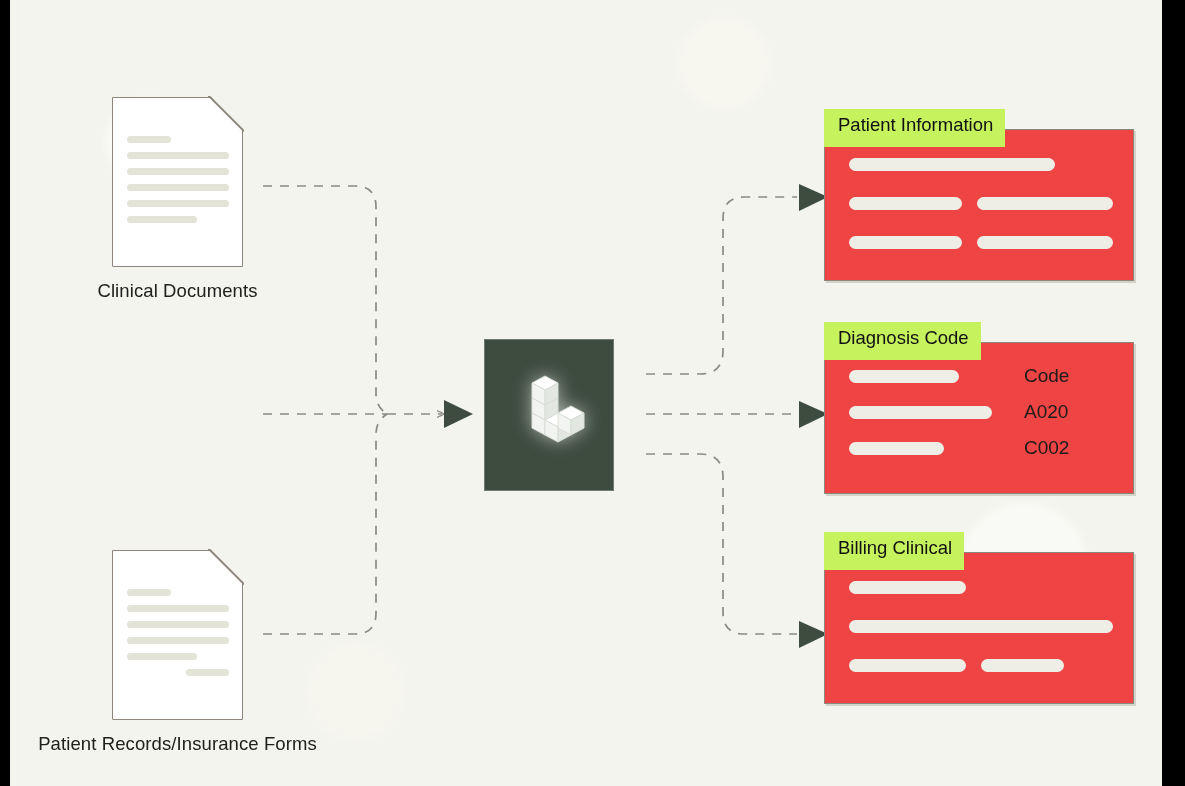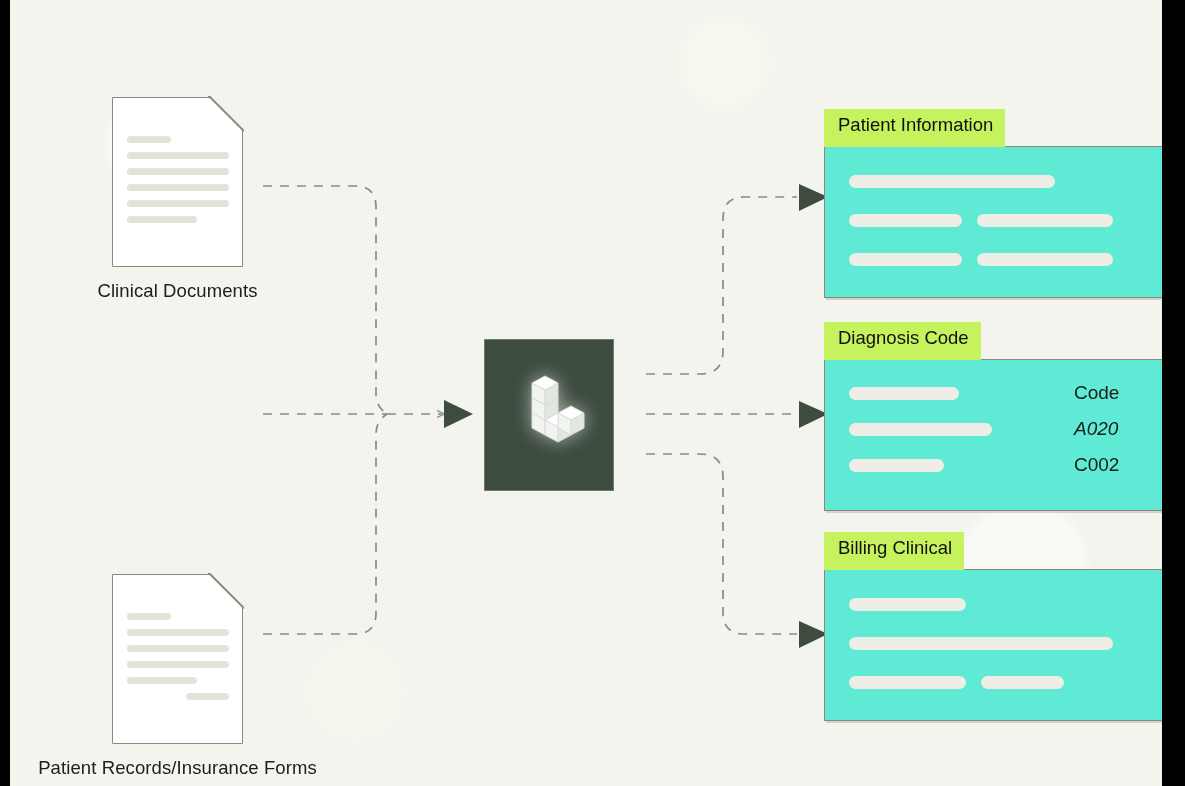--- a/index.html
+++ b/index.html
@@ -109,23 +109,23 @@
     background: #c6f25e;
     padding: 4px 12px 11px 14px;
     font-size: 18.5px;
     color: #111;
     z-index: 3;
     white-space: nowrap;
     line-height: 1.25;
   }
   .card-body {
     position: absolute;
-    left: 0; top: 37px;
-    width: 360px; height: 152px;
-    background: #5eead4;
+    left: 0; top: 20px;
+    width: 310px; height: 152px;
+    background: #ef4444;
     border: 1.6px solid #8d877b;
     box-shadow: 2px 2px 0 rgba(140,135,120,.30);
   }
   .sk {
     position: absolute;
     height: 13px;
     border-radius: 7px;
     background: #eeeee7;
   }
   .code-col {
@@ -193,21 +193,21 @@
           <div class="ln full"></div>
           <div class="ln full"></div>
           <div class="ln full"></div>
           <div class="ln med"></div>
         </div>
       </div>
       <div class="doc-label">Clinical Documents</div>
     </div>
 
 
-    <div class="doc-group" style="left:102px; top:574px;border-radius:22px;">
+    <div class="doc-group" style="left:102px; top:550px;border-radius:22px;">
       <div class="doc">
         <div class="fold-cut"></div>
           <div class="fold-edge"></div>
         <div class="lines">
           <div class="ln short"></div>
           <div class="ln full"></div>
           <div class="ln full"></div>
           <div class="ln full"></div>
           <div class="ln med"></div>
           <div class="ln right"></div>
@@ -253,21 +253,21 @@
     </div>
 
     <div class="card-group" style="left:814px; top:322px;">
       <div class="card-tab">Diagnosis Code</div>
       <div class="card-body">
         <div class="sk" style="left:24px; top:27px; width:110px;"></div>
         <div class="sk" style="left:24px; top:63px; width:143px;"></div>
         <div class="sk" style="left:24px; top:99px; width:95px;"></div>
 
         <div class="code-col" style="top:22px;">Code</div>
-        <div class="code-col" style="top:58px;font-style:italic;">A020</div>
+        <div class="code-col" style="top:58px;">A020</div>
         <div class="code-col" style="top:94px;">C002</div>
       </div>
     </div>
 
     <div class="card-group" style="left:814px; top:532px;">
       <div class="card-tab">Billing Clinical</div>
       <div class="card-body">
         <div class="sk" style="left:24px; top:28px; width:117px;"></div>
         <div class="sk" style="left:24px; top:67px; width:264px;"></div>
         <div class="sk" style="left:24px; top:106px; width:117px;"></div>

